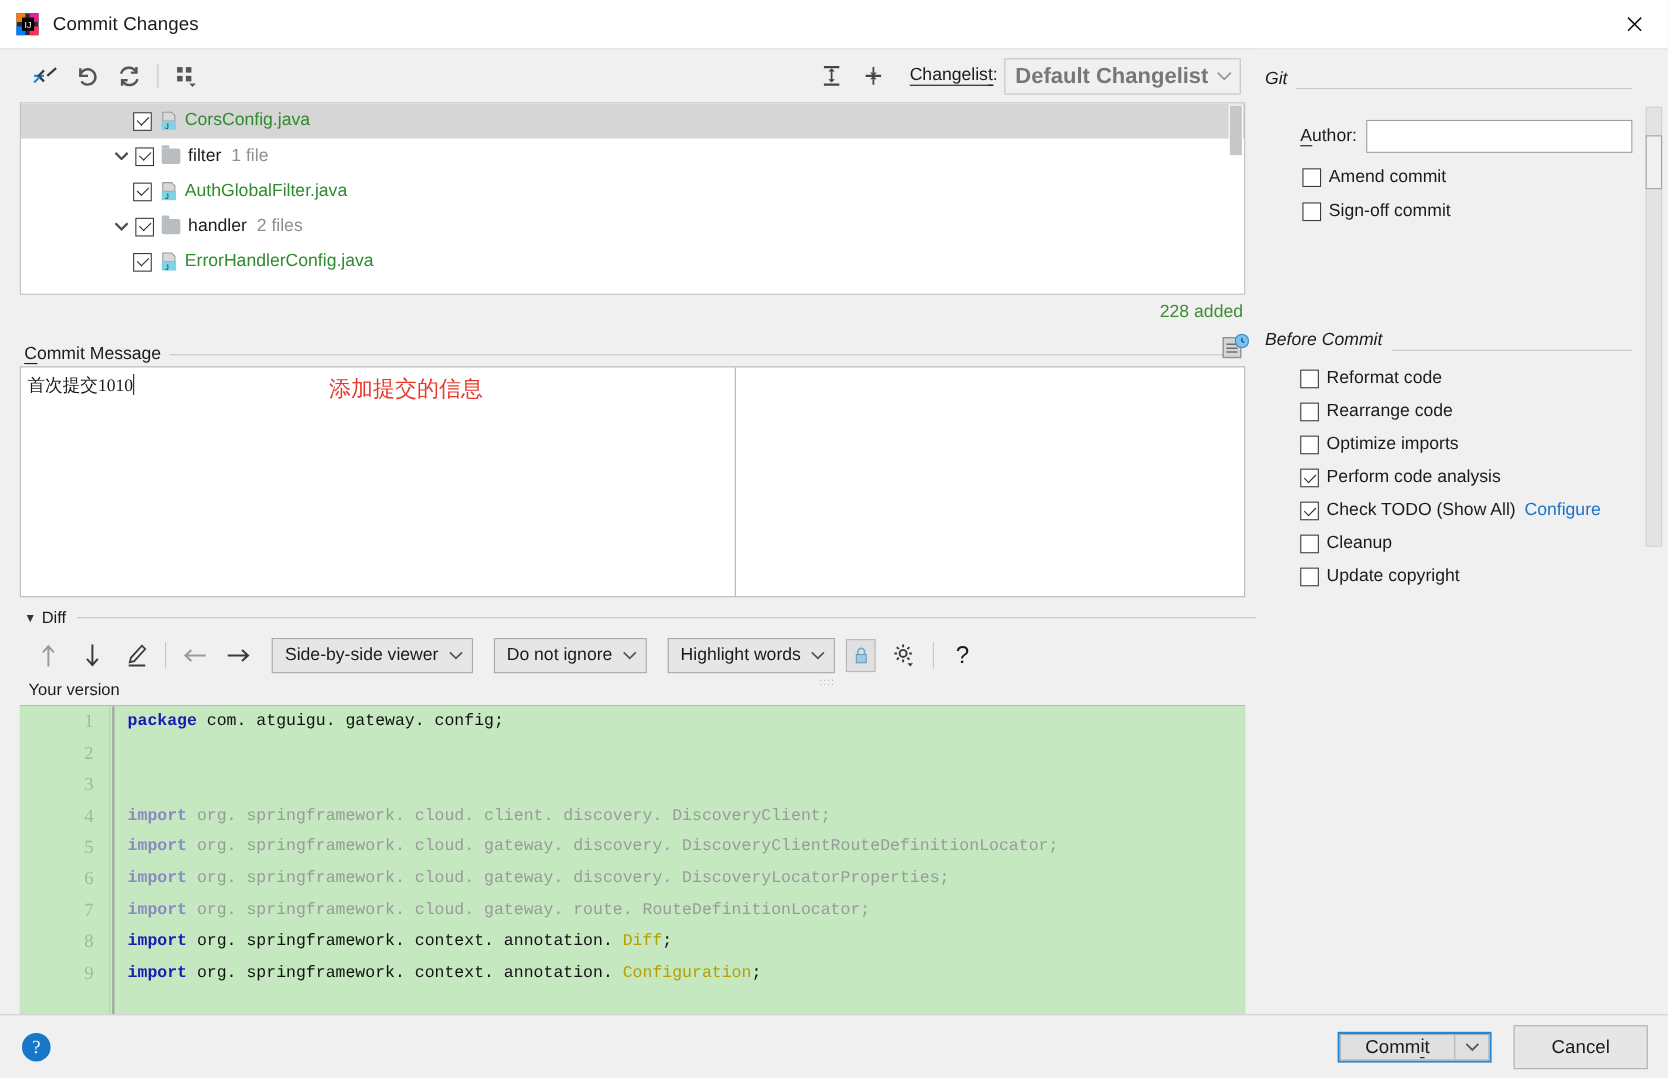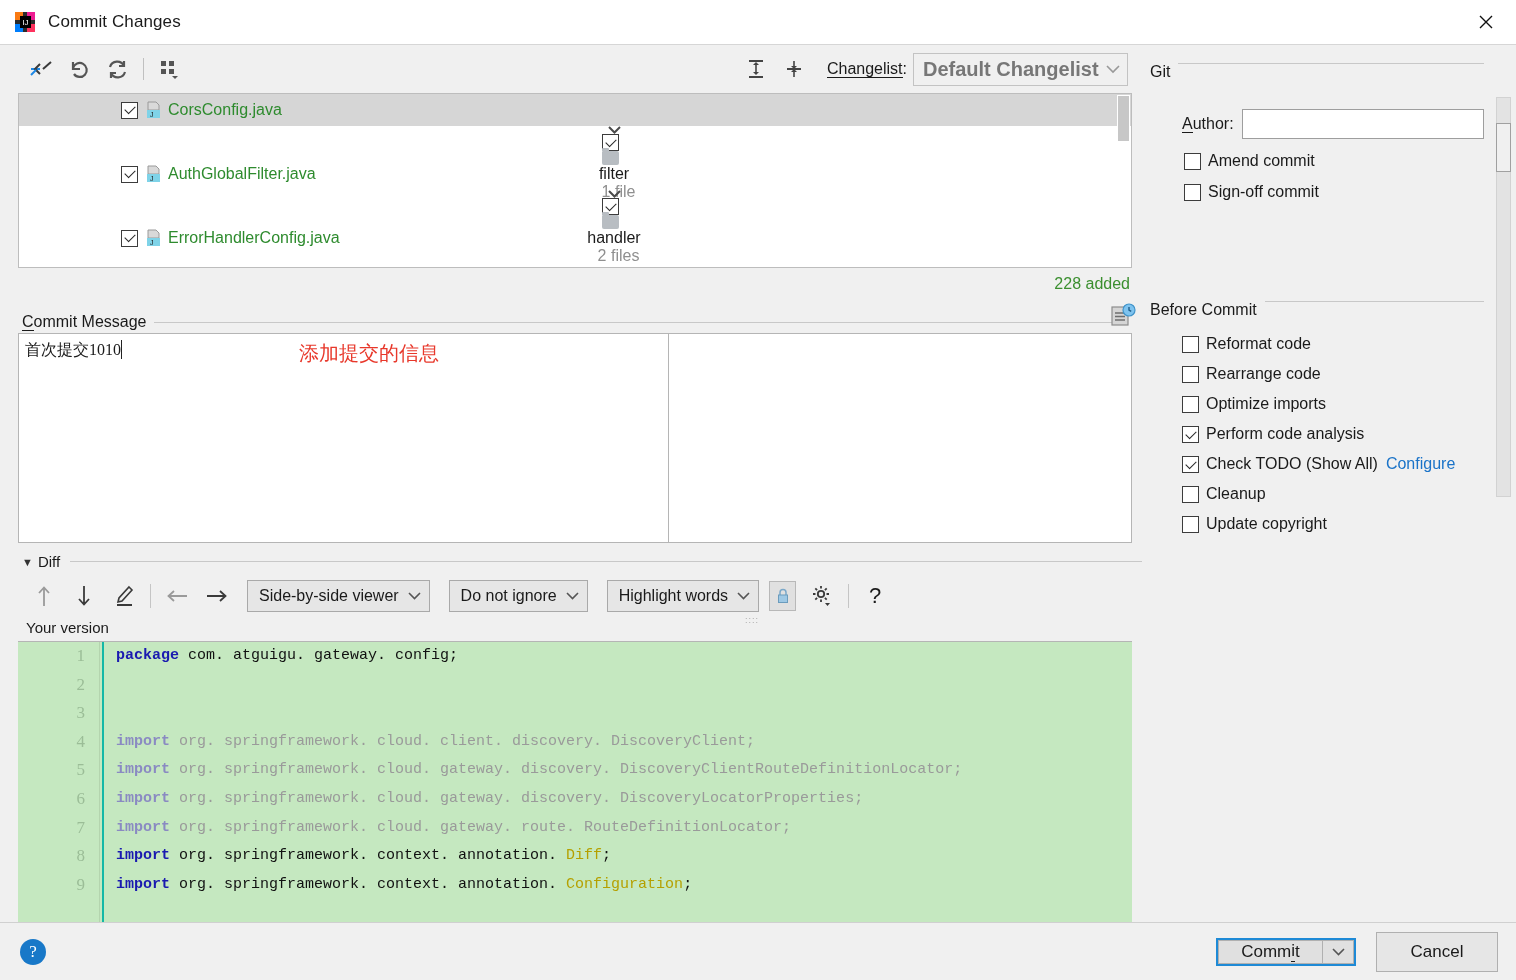--- a/index.html
+++ b/index.html
@@ -53,21 +53,21 @@
   #changelist-combo span { font-size:20px; font-weight:bold; color:#777; }
 
   
   #tree-box {
     position:absolute; left:18px; top:48px; right:10px; height:175px;
     background:#ffffff; border:1px solid #bdbdbd; overflow:hidden;
   }
   .tree-row { height:32px; display:flex; align-items:center; font-size:16px; white-space:nowrap; }
   .tree-row.selected { background:#d6d6d6; }
   .indent-1 { padding-left:102px; }
-  .indent-0 { padding-left:105px;flex-direction:column; }
+  .indent-0 { padding-left:105px; }
   .chev { width:26px; display:flex; align-items:center; justify-content:center; color:#4a4a4a; font-size:11px; }
   .cbx {
     width:17px; height:17px; border:1.5px solid #3c3c3c; background:#fff;
     display:inline-flex; align-items:center; justify-content:center;
     margin-right:7px; flex:none; position:relative;
   }
   .cbx.checked::after {
     content:""; width:9px; height:5px; border-left:1.7px solid #2b2b2b; border-bottom:1.7px solid #2b2b2b;
     transform:rotate(-45deg) translate(1px,-1px);
   }
@@ -140,35 +140,35 @@
   #gutter {
     position:absolute; left:0; top:0; width:82px; bottom:0;
     background:#c5e8c0; border-right:1px solid #b4d4ae;
   }
   .ln {
     height:28.6px; line-height:28.6px; text-align:right; padding-right:14px;
     color:#9bbd97; font-family:"Liberation Serif", serif; font-size:17px;
   }
   #code {
     position:absolute; left:84px; top:0; right:0; bottom:0;
-    background:#c5e8c0; border-left:2px solid #14b8a6; padding-left:12px; overflow:hidden;
+    background:#c5e8c0; border-left:2px solid #a3a3a3; padding-left:12px; overflow:hidden;
   }
   .cl { height:28.6px; line-height:28.6px; font-family:"Liberation Mono", monospace; font-size:15px; white-space:pre; }
   .kw { color:#1a1ab0; font-weight:bold; }
   .kw-dim { color:#8a8ac2; font-weight:bold; }
   .txt { color:#111; }
   .txt-dim { color:#9a9a9a; }
   .ann { color:#b5a000; }
 
   #diff-right {
     position:absolute; left:1182px; top:0; right:0; bottom:0; background:#bfe4bf;
   }
 
   
-  .sec-legend { display:flex; align-items:flex-start; margin-top:10px; }
+  .sec-legend { display:flex; align-items:flex-end; margin-top:10px;font-style:italic; }
   .sec-legend .lbl { font-size:16px; padding-right:8px; }
   .sec-legend .line { flex:1; height:1px; background:#c8c8c8; }
 
   #git-sec { position:absolute; left:8px; top:8px; right:32px; }
   #author-row { display:flex; align-items:center; margin-top:28px; padding-left:32px; }
   #author-row .al { font-size:16px; margin-right:8px; }
   #author-row .al u { text-decoration:none; border-bottom:1px solid #1a1a1a; }
   #author-input { flex:1; height:30px; border:1px solid #9e9e9e; background:#fff; }
 
   .rcb { display:flex; align-items:flex-end; padding-left:34px; margin-top:13px; font-size:16px; cursor:pointer; }

